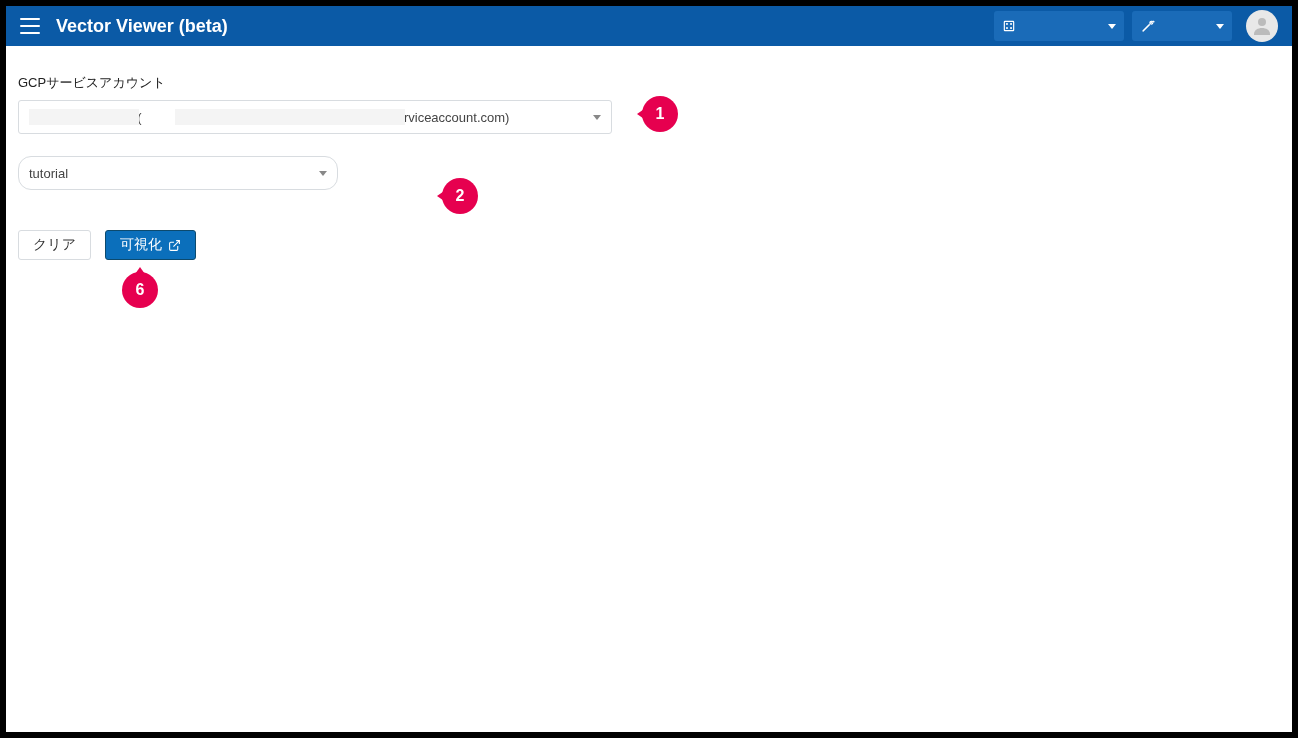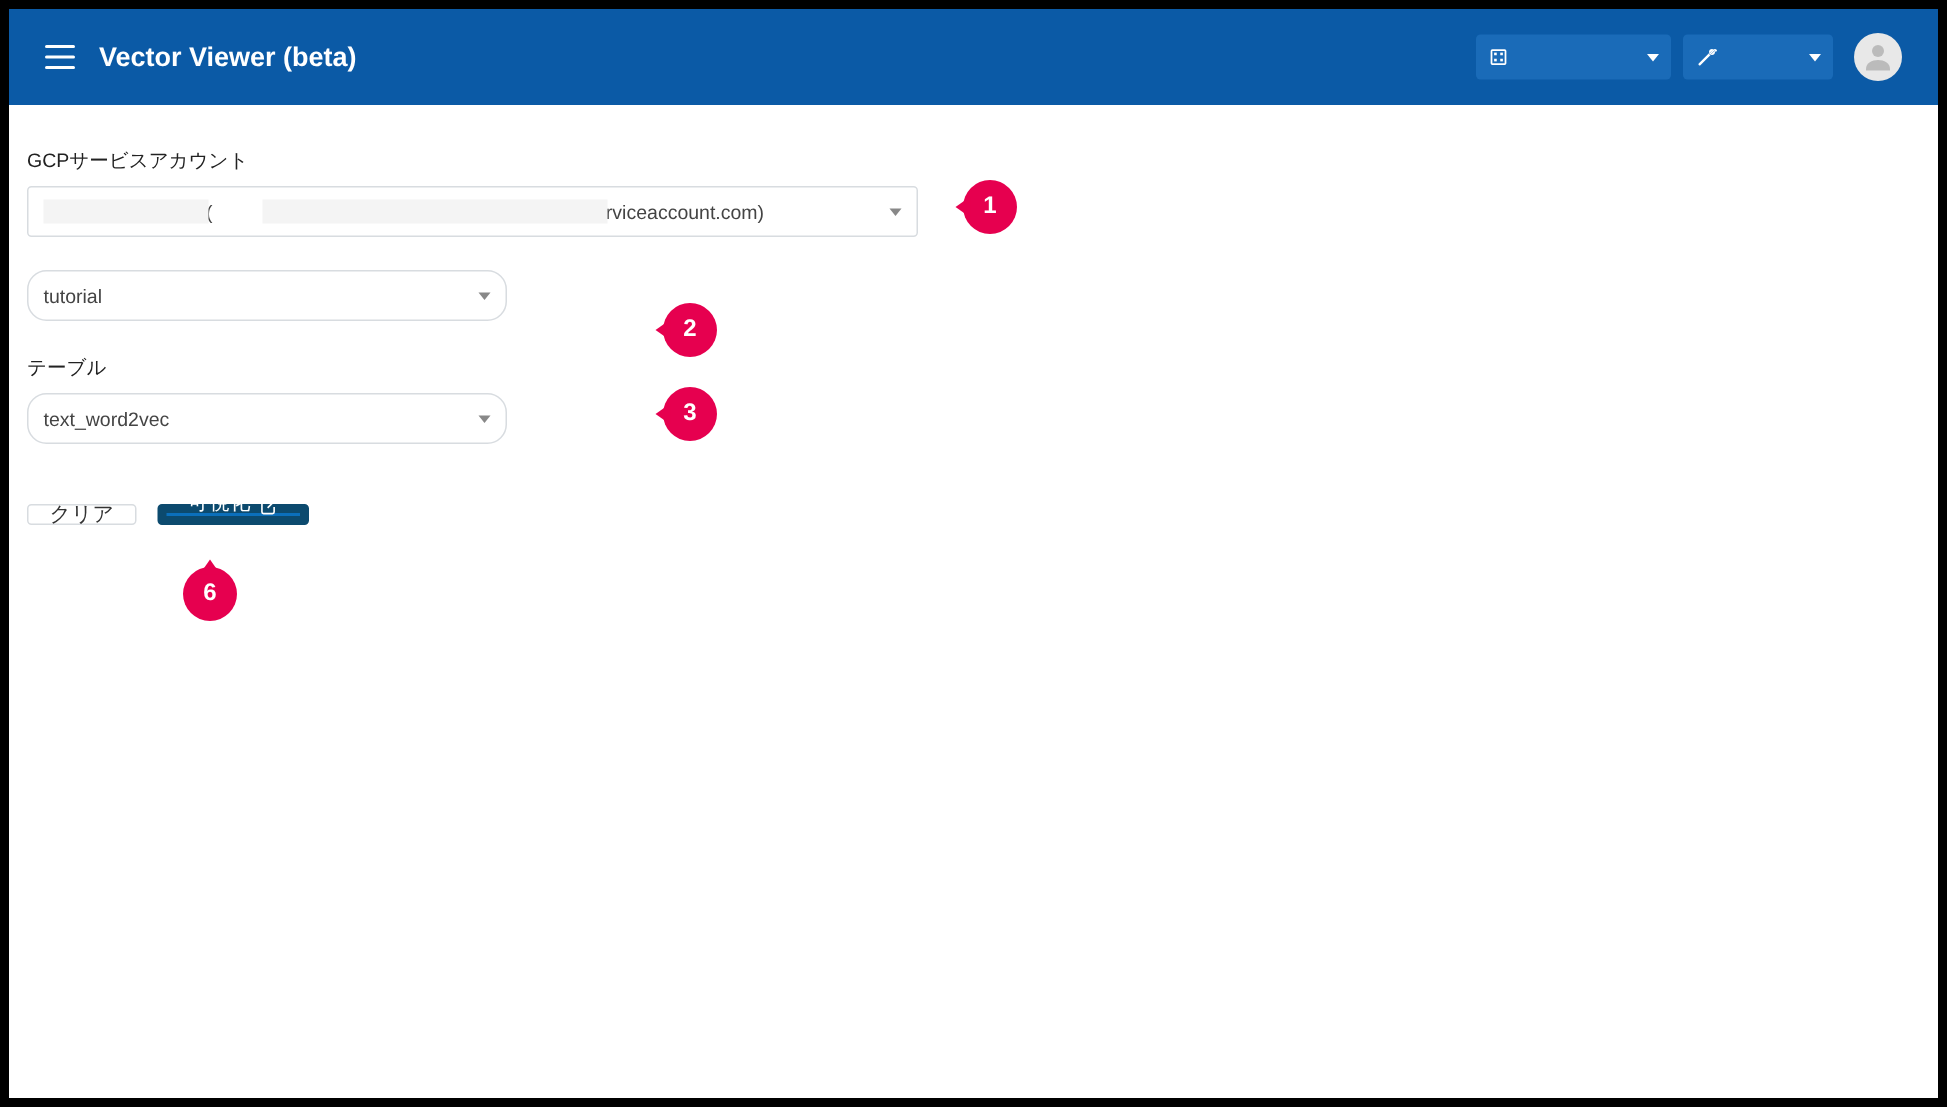--- a/index.html
+++ b/index.html
@@ -13,24 +13,24 @@
     .window {
       background: #fff;
       width: 100%;
       height: 100%;
       display: flex;
       flex-direction: column;
       overflow: hidden;
     }
     .header {
       background: #0b5aa6;
-      height: 64px;
-      display: flex;
-      align-items: center;
-      padding: 0 24px;
+      height: 40px;
+      display: flex;
+      align-items: center;
+      padding: 0 14px;
       color: #fff;
     }
     .menu-icon {
       width: 20px;
       height: 16px;
       display: flex;
       flex-direction: column;
       justify-content: space-between;
       cursor: pointer;
       margin-right: 16px;
@@ -114,39 +114,38 @@
       border-right: 4px solid transparent;
       border-top: 5px solid #888;
     }
     .buttons {
       margin-top: 40px;
       display: flex;
       gap: 14px;
       position: relative;
     }
     .btn {
-      height: 14px;
+      height: 30px;
       padding: 0 14px;
       font-size: 14px;
       border-radius: 3px;
       cursor: pointer;
       display: inline-flex;
       align-items: center;
       gap: 6px;
     }
     .btn-clear {
       background: #fff;
       border: 1px solid #d8dce0;
       color: #333;
     }
     .btn-primary {
       background: #0b6fbb;
-      border: 6px solid #0c4a6e;
-      color: #fff;
-      align-items: flex-end;
+      border: 1px solid #0c4a6e;
+      color: #fff;
     }
     .badge {
       position: absolute;
       width: 36px; height: 36px;
       border-radius: 50%;
       background: #e6004f;
       color: #fff;
       display: flex;
       align-items: center;
       justify-content: center;
@@ -236,28 +235,20 @@
     </div>
 
     <div class="field">
       <div class="dropdown normal">
         <span>tutorial</span>
         <span class="dd-caret"></span>
       </div>
       <div class="badge" style="left:424px; top:22px;">2</div>
     </div>
 
-    <div class="field">
-      <label class="field-label">テーブル</label>
-      <div class="dropdown normal">
-        <span>text_word2vec</span>
-        <span class="dd-caret"></span>
-      </div>
-      <div class="badge" style="left:424px; top:22px;">3</div>
-    </div>
 
 
 
     <div class="buttons">
       <button class="btn btn-clear">
         <span>クリア</span>
       </button>
       <button class="btn btn-primary">
         <span>可視化</span>
         <svg width="13" height="13" viewBox="0 0 24 24" fill="none" stroke="#fff" stroke-width="2">

